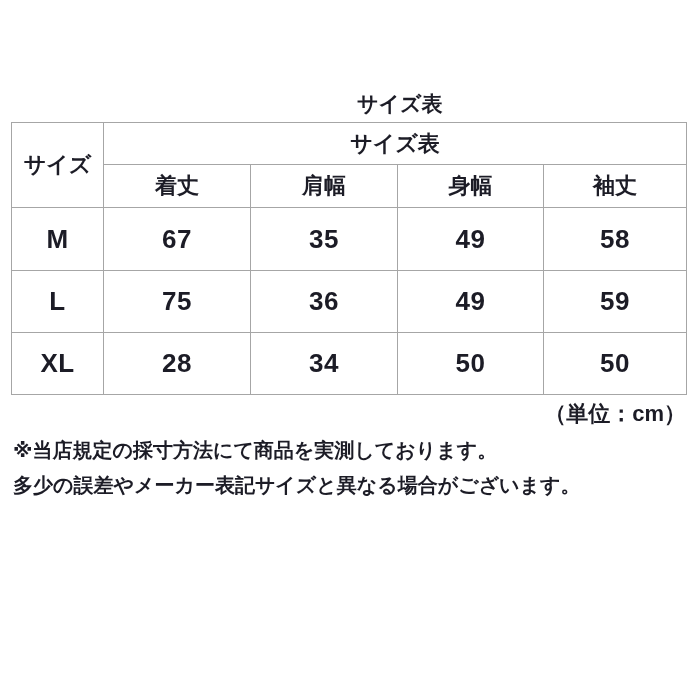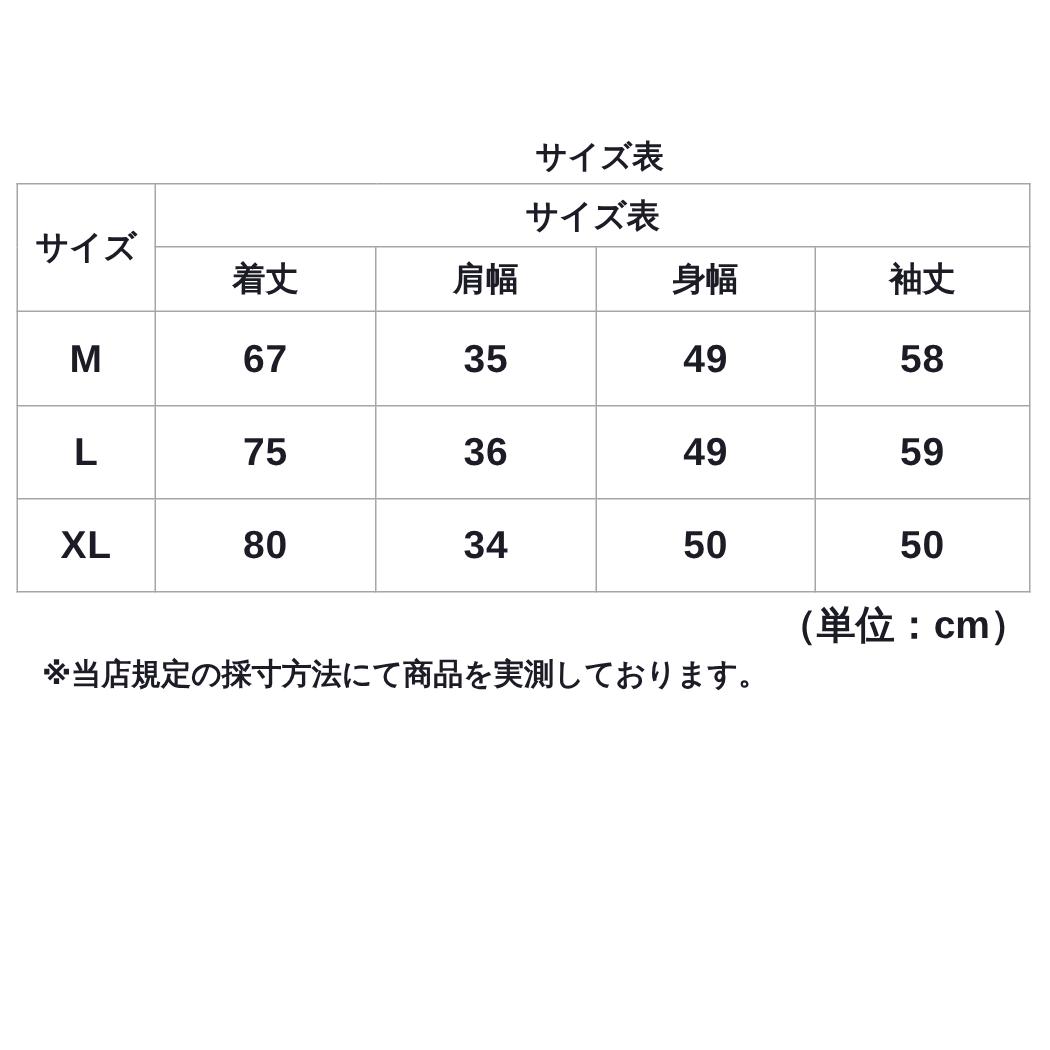--- a/index.html
+++ b/index.html
@@ -43,33 +43,32 @@
   tr.group-row    { height: 42px; }
   tr.measure-row  { height: 43px; }
   tr.data-row     { height: 62px; }
   tr.data-row-first { height: 63px; }
   .hdr  { font-size: 22px; }
   .num  { font-size: 26px; letter-spacing: 0.5px; }
   .unit-label {
     position: absolute;
     top: 399px;
     right: 14px;
-    font-size: 26px;
+    font-size: 22px;
     font-weight: bold;
     white-space: nowrap;
   }
   .notes {
     position: absolute;
     left: 13px;
     top: 433px;
     font-size: 20px;
     font-weight: bold;
     line-height: 35px;
     white-space: nowrap;
-    margin-left: 15px;
   }
 </style>
 </head>
 <body>
 
 <div class="page-title">サイズ表</div>
 
 <table class="size-table">
   <colgroup>
     <col style="width:92px">
@@ -98,25 +97,26 @@
     </tr>
     <tr class="data-row">
       <td class="num">L</td>
       <td class="num">75</td>
       <td class="num">36</td>
       <td class="num">49</td>
       <td class="num">59</td>
     </tr>
     <tr class="data-row">
       <td class="num">XL</td>
-      <td class="num">80</td>
+      <td class="num">28</td>
       <td class="num">34</td>
       <td class="num">50</td>
       <td class="num">50</td>
     </tr>
   </tbody>
 </table>
 
 <div class="unit-label">（単位：cm）</div>
 
 <div class="notes">
   <div>※当店規定の採寸方法にて商品を実測しております。</div>
+  <div>多少の誤差やメーカー表記サイズと異なる場合がございます。</div>
 </div>
 
 </body></html>

